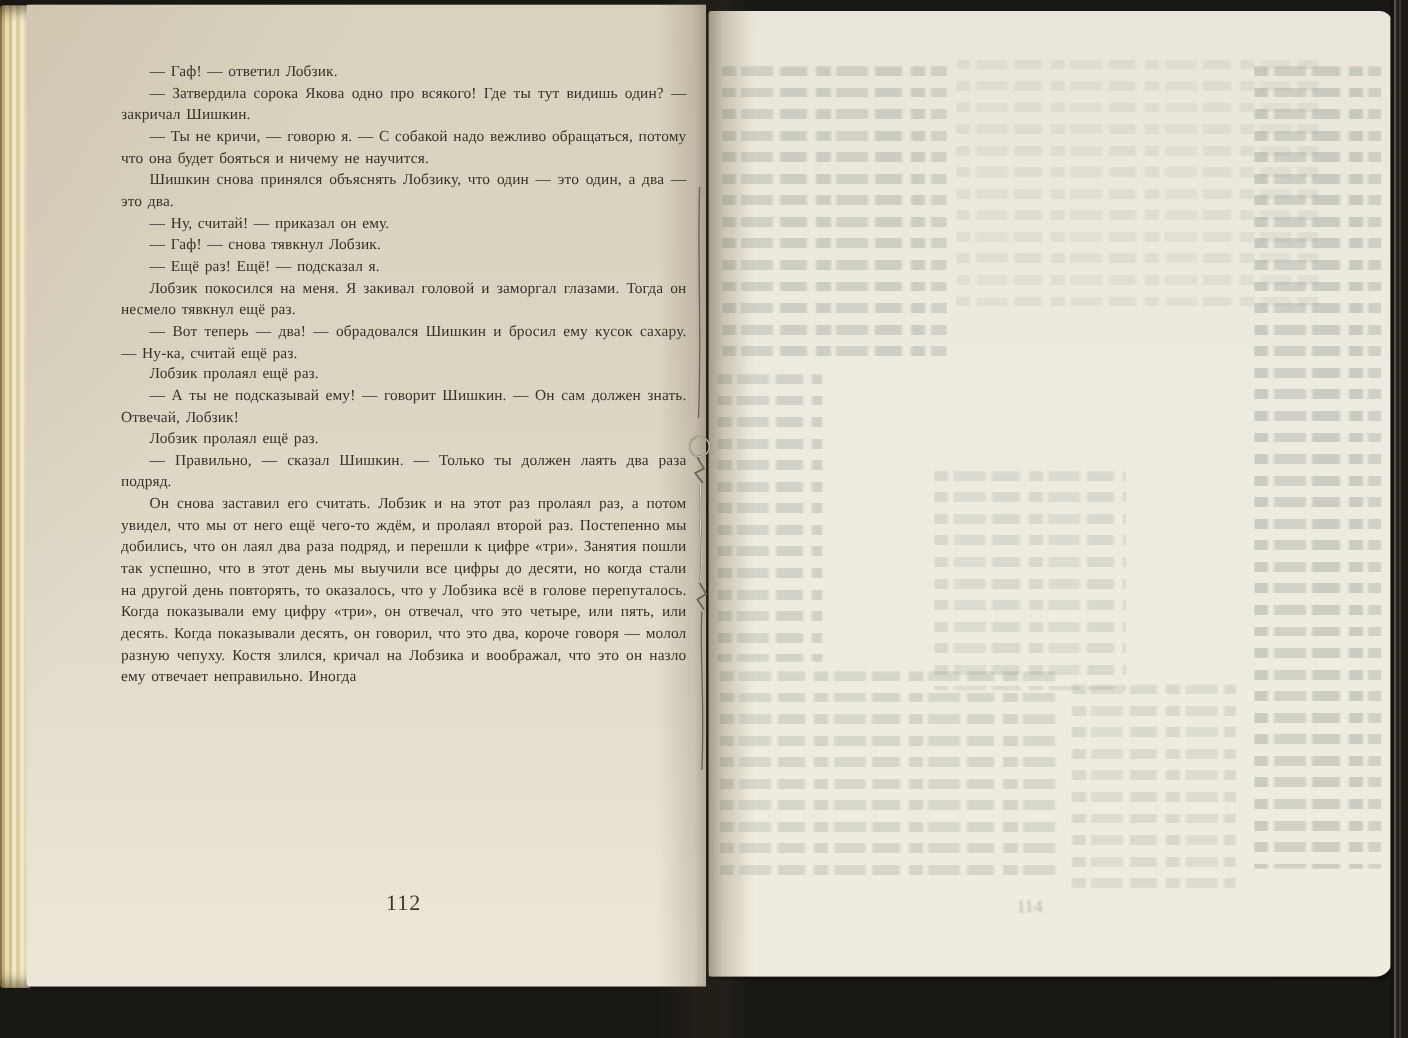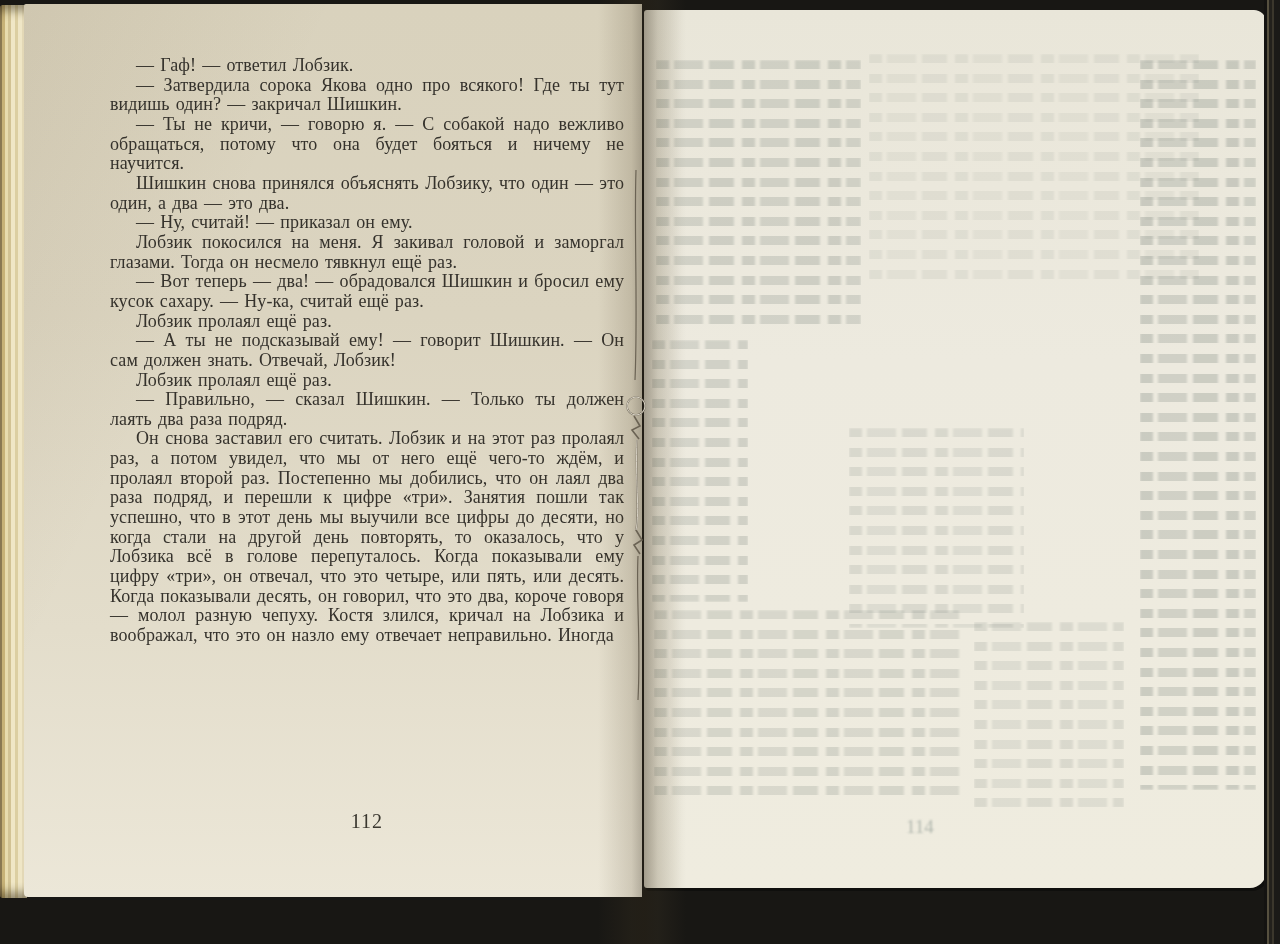--- a/index.html
+++ b/index.html
@@ -46,21 +46,21 @@
   .gutter{
     position:absolute;left:598px;top:0;width:88px;height:944px;pointer-events:none;
     background:linear-gradient(90deg, rgba(0,0,0,0) 0%, rgba(80,66,40,.18) 38%,
       rgba(55,45,28,.34) 52%, rgba(90,78,52,.16) 68%, rgba(0,0,0,0) 100%);
   }
   .thread{position:absolute;left:612px;top:170px;pointer-events:none;}
 
   
   .text-block{
     position:absolute;left:86px;top:52px;width:514px;
-    font-size:18px;line-height:19.65px;
+    font-size:14px;line-height:19.65px;
     color:#35322c;text-align:justify;
     letter-spacing:.1px;word-spacing:1.5px;
   }
   .text-block p{margin:0;text-indent:26px;}
   .folio{
     position:absolute;left:86px;top:806px;width:514px;text-align:center;
     font-size:20px;color:#3a372f;letter-spacing:1px;
   }
 
   
@@ -68,40 +68,42 @@
     position:absolute;pointer-events:none;
     background:repeating-linear-gradient(90deg,
       rgba(122,132,124,.50) 0 13px, rgba(0,0,0,0) 13px 18px,
       rgba(122,132,124,.42) 18px 47px, rgba(0,0,0,0) 47px 53px,
       rgba(122,132,124,.48) 53px 78px, rgba(0,0,0,0) 78px 86px);
     -webkit-mask-image:repeating-linear-gradient(180deg,#000 0 9px, rgba(0,0,0,0) 9px 19.6px);
     mask-image:repeating-linear-gradient(180deg,#000 0 9px, rgba(0,0,0,0) 9px 19.6px);
     filter:blur(1.2px);
   }
   .bleed-num{
-    position:absolute;left:262px;top:806px;width:60px;text-align:left;
-    font-size:19px;color:rgba(130,142,136,.55);filter:blur(.8px);
+    position:absolute;left:262px;top:806px;width:60px;text-align:center;
+    font-size:16px;color:rgba(130,142,136,.55);filter:blur(.8px);
   }
 
   .illustration{position:absolute;left:0;top:0;}
 </style>
 </head>
 <body>
 
 <div class="photo">
 
   <div class="fore-edge"></div>
 
   <div class="page-left">
     <div class="text-block">
       <p>— Гаф! — ответил Лобзик.</p>
       <p>— Затвердила сорока Якова одно про всякого! Где ты тут видишь один? — закричал Шишкин.</p>
       <p>— Ты не кричи, — говорю я. — С собакой надо вежливо обращаться, потому что она будет бояться и ничему не научится.</p>
       <p>Шишкин снова принялся объяснять Лобзику, что один — это один, а два — это два.</p>
       <p>— Ну, считай! — приказал он ему.</p>
+      <p>— Гаф! — снова тявкнул Лобзик.</p>
+      <p>— Ещё раз! Ещё! — подсказал я.</p>
       <p>Лобзик покосился на меня. Я закивал головой и заморгал глазами. Тогда он несмело тявкнул ещё раз.</p>
       <p>— Вот теперь — два! — обрадовался Шишкин и бросил ему кусок сахару. — Ну-ка, считай ещё раз.</p>
       <p>Лобзик пролаял ещё раз.</p>
       <p>— А ты не подсказывай ему! — говорит Шишкин. — Он сам должен знать. Отвечай, Лобзик!</p>
       <p>Лобзик пролаял ещё раз.</p>
       <p>— Правильно, — сказал Шишкин. — Только ты должен лаять два раза подряд.</p>
       <p>Он снова заставил его считать. Лобзик и на этот раз пролаял раз, а потом увидел, что мы от него ещё чего-то ждём, и пролаял второй раз. Постепенно мы добились, что он лаял два раза подряд, и перешли к цифре «три». Занятия пошли так успешно, что в этот день мы выучили все цифры до десяти, но когда стали на другой день повторять, то оказалось, что у Лобзика всё в голове перепуталось. Когда показывали ему цифру «три», он отвечал, что это четыре, или пять, или десять. Когда показывали десять, он говорил, что это два, короче говоря — молол разную чепуху. Костя злился, кричал на Лобзика и воображал, что это он назло ему отвечает неправильно. Иногда</p>
     </div>
     <div class="folio">112</div>
   </div>

